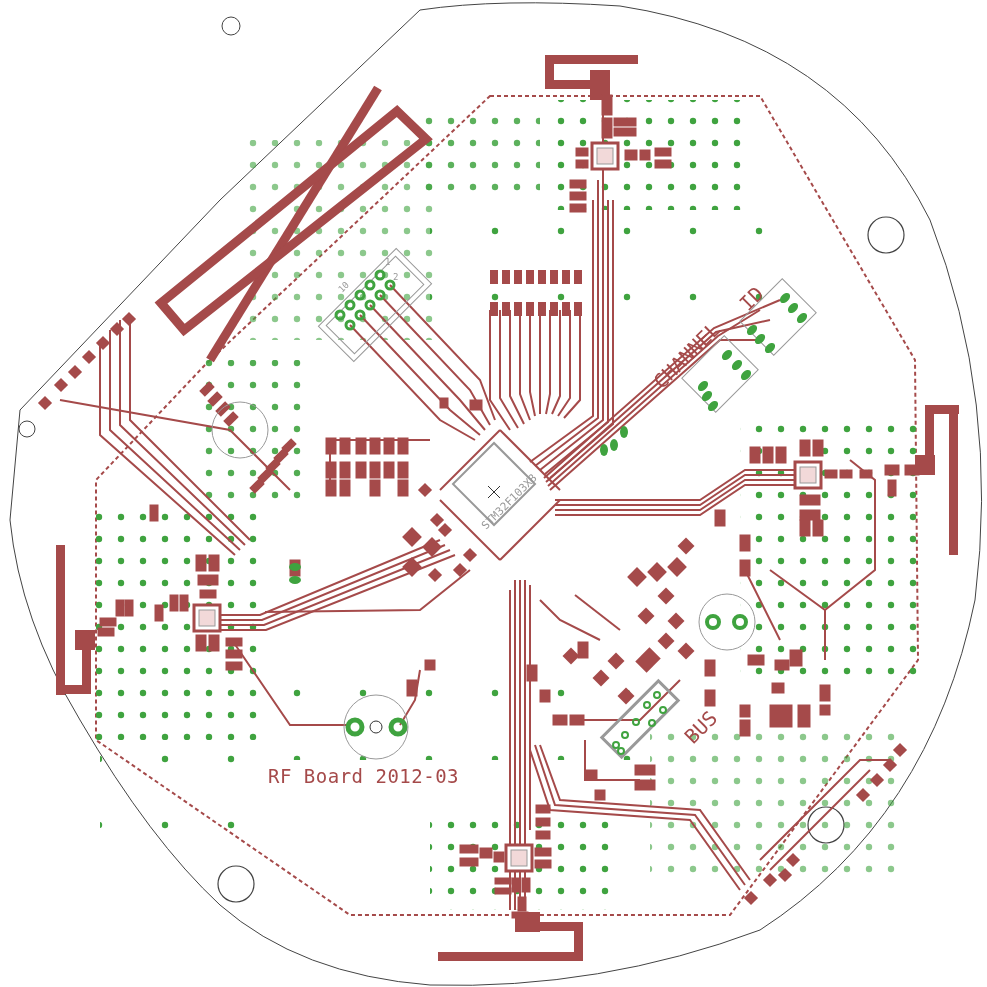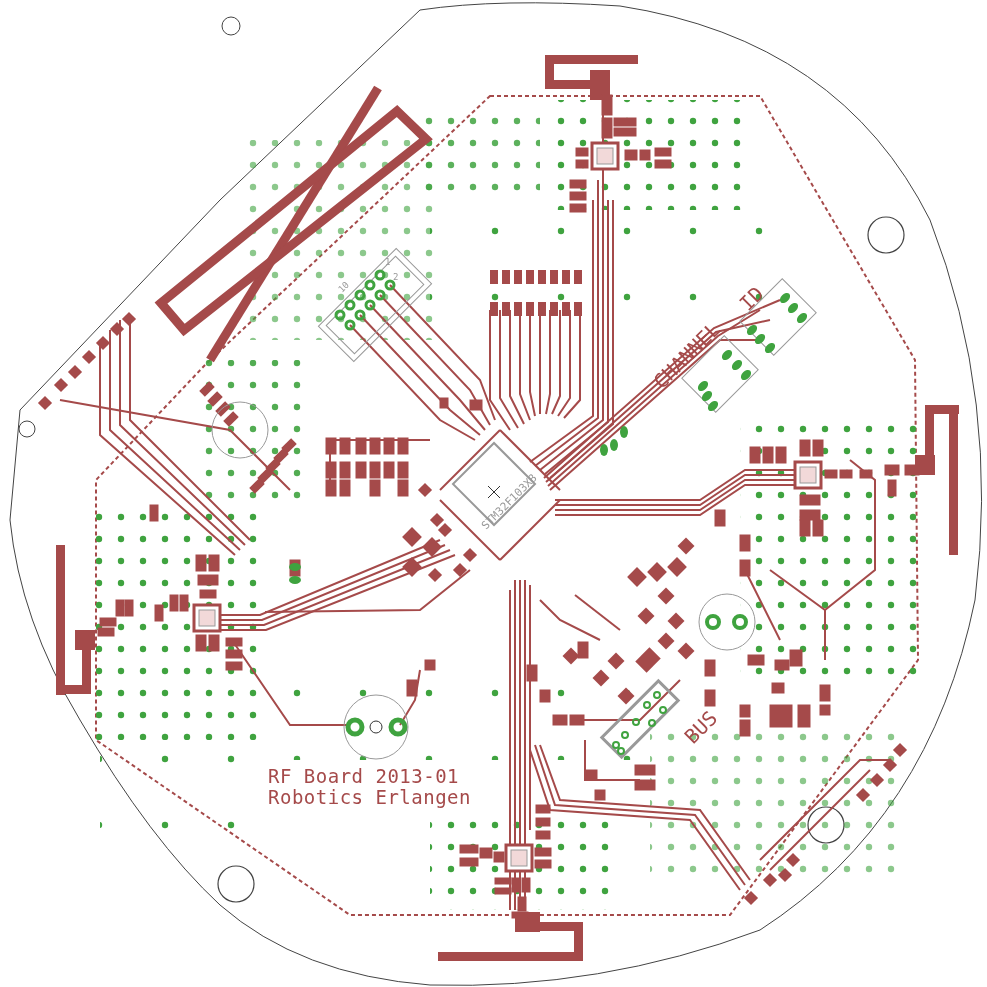--- a/index.html
+++ b/index.html
@@ -440,15 +440,14 @@
     <ellipse cx="295" cy="567" rx="6" ry="4"></ellipse>
       <ellipse cx="295" cy="580" rx="6" ry="4"></ellipse>
   </g>
 
   <text class="label-text" x="662" y="390" font-size="20" transform="rotate(-45 662 390)">CHANNEL</text>
   <text class="label-text" x="748" y="312" font-size="20" transform="rotate(-45 748 312)">ID</text>
   <text class="label-text" x="693" y="745" font-size="20" transform="rotate(-45 693 745)">BUS</text>
 </svg>
 
 <div class="title-block">
-  <div>RF Board 2013-01</div>
-  <div>Robotics Erlangen</div>
+  <div>RF Board 2012-03</div>
 </div>
 
 </body></html>

